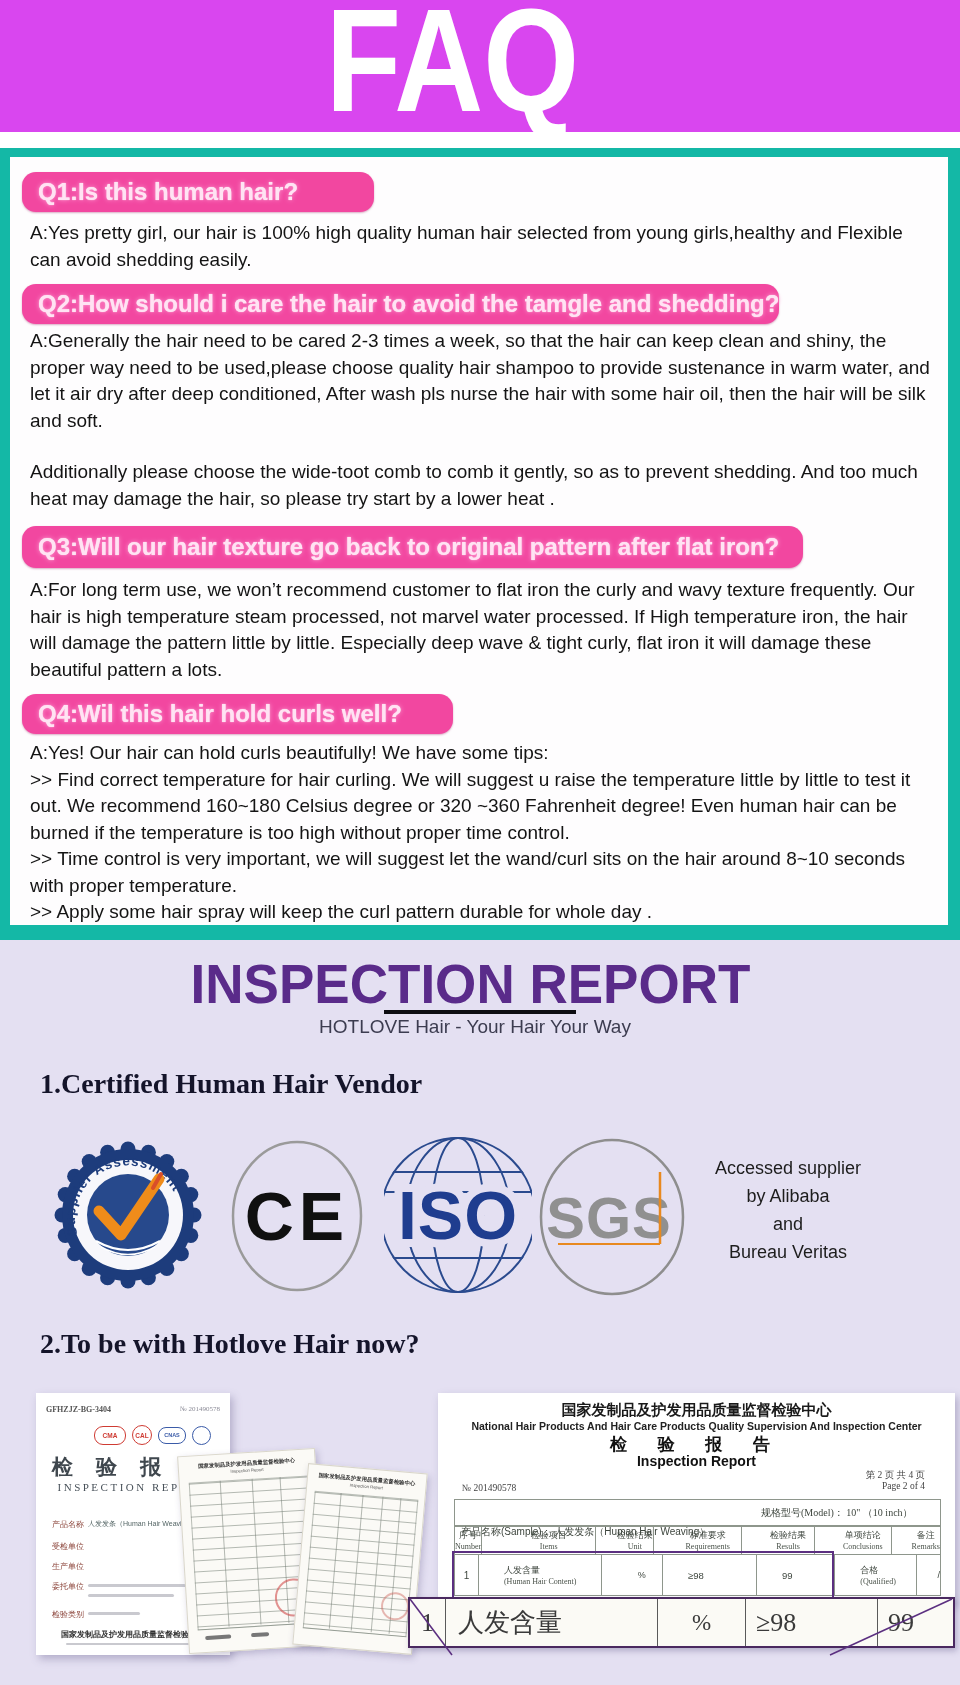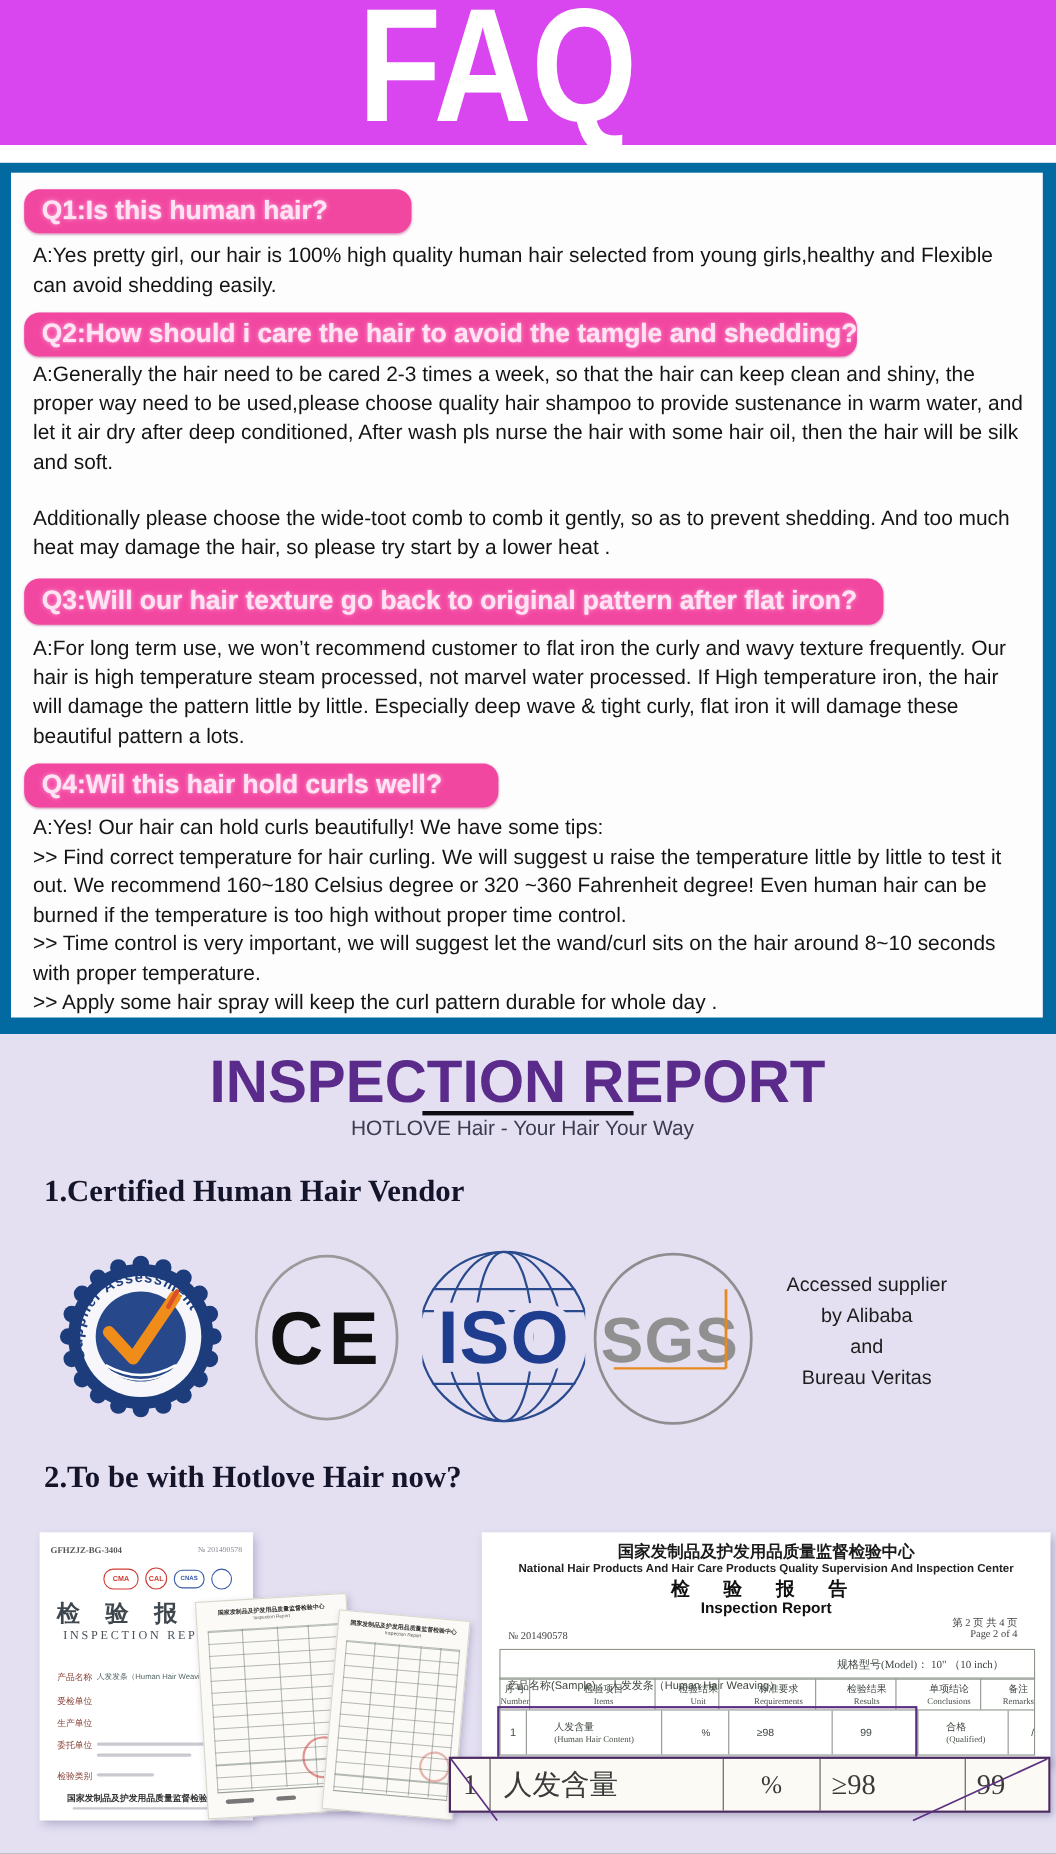--- a/index.html
+++ b/index.html
@@ -8,21 +8,21 @@
   .abs{position:absolute;}
 
   
   .banner{left:0;top:0;width:960px;height:132px;background:#d946ef;}
   .faq-title{left:0;top:-14px;width:100%;text-align:center;color:#fff;font-weight:700;
              font-size:158px;line-height:158px;}
   .faq-title span{display:inline-block;transform:translateX(-28px) scale(0.78,0.93);transform-origin:center top;}
   .white-gap{left:0;top:132px;width:960px;height:16px;background:#ffffff;}
 
   
-  .faq-wrap{left:0;top:148px;width:960px;height:792px;background:#0369a1;}
+  .faq-wrap{left:0;top:148px;width:960px;height:792px;background:#14b8a6;}
   .faq-box{left:10px;top:9px;width:938px;height:768px;background:#fefdfe;}
   .pill{background:#f247a0;border-radius:14px;display:flex;align-items:center;padding-left:16px;
         color:#ffe3f3;font-size:24px;font-weight:700;white-space:nowrap;
         text-shadow:0 0 5px #ff9fd4,0 0 1px #ffffff;box-shadow:0 1px 2px rgba(150,20,90,.35);}
   .ans{color:#141414;font-size:19px;line-height:26.5px;width:900px;letter-spacing:0;}
 
   
   .report{left:0;top:940px;width:960px;height:745px;background:#e4e0f2;}
   .r-title{left:0;top:14px;width:940px;text-align:center;color:#5a2b8a;font-weight:700;
            font-size:52px;letter-spacing:0px;}

